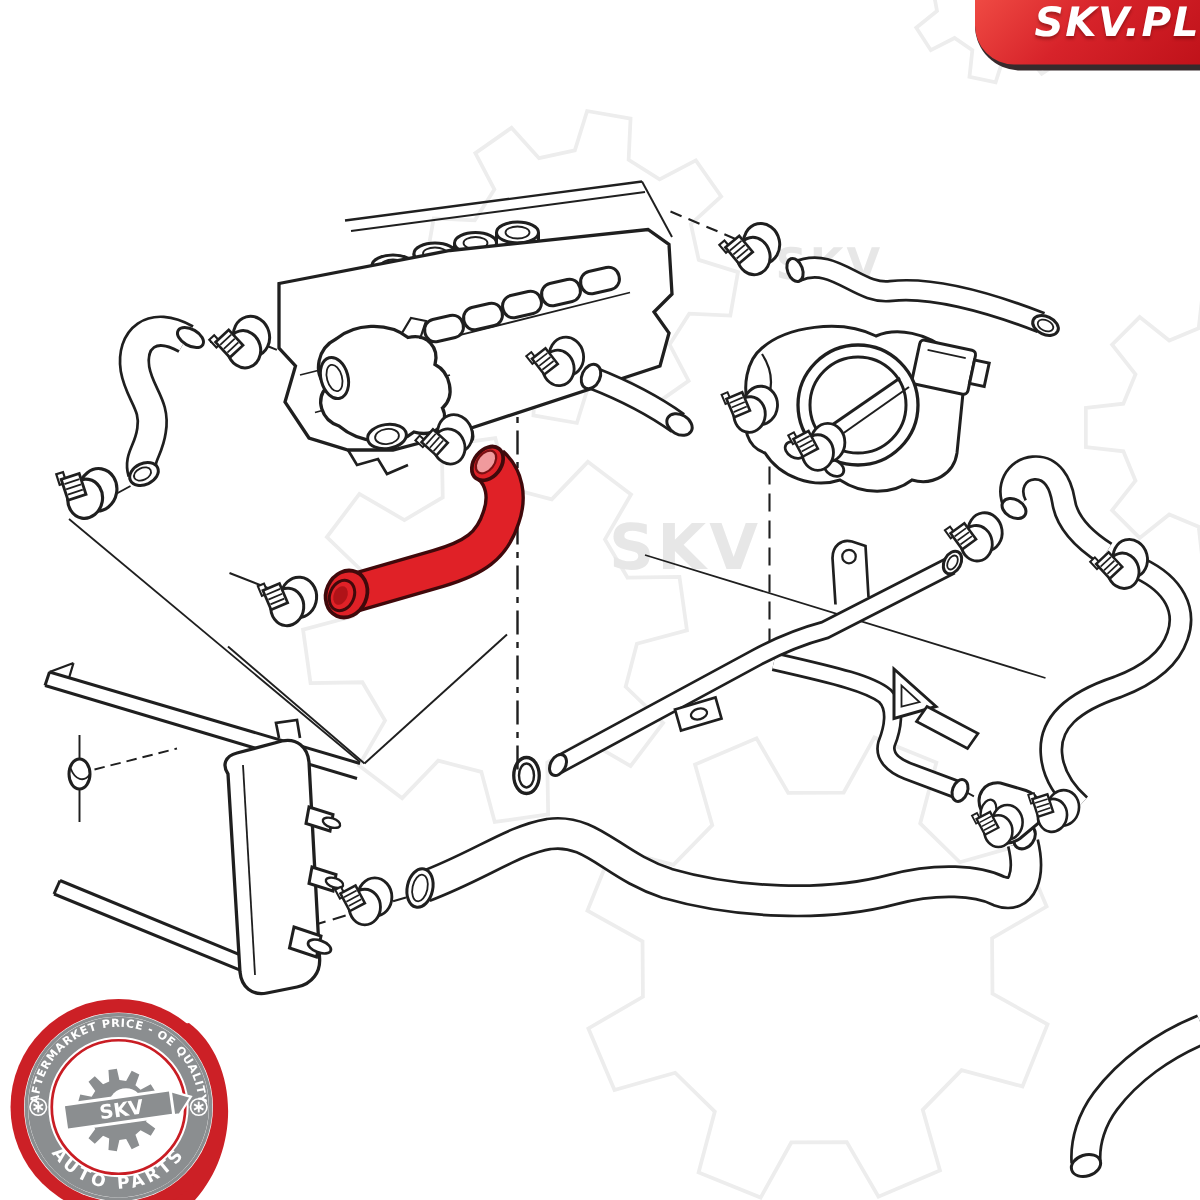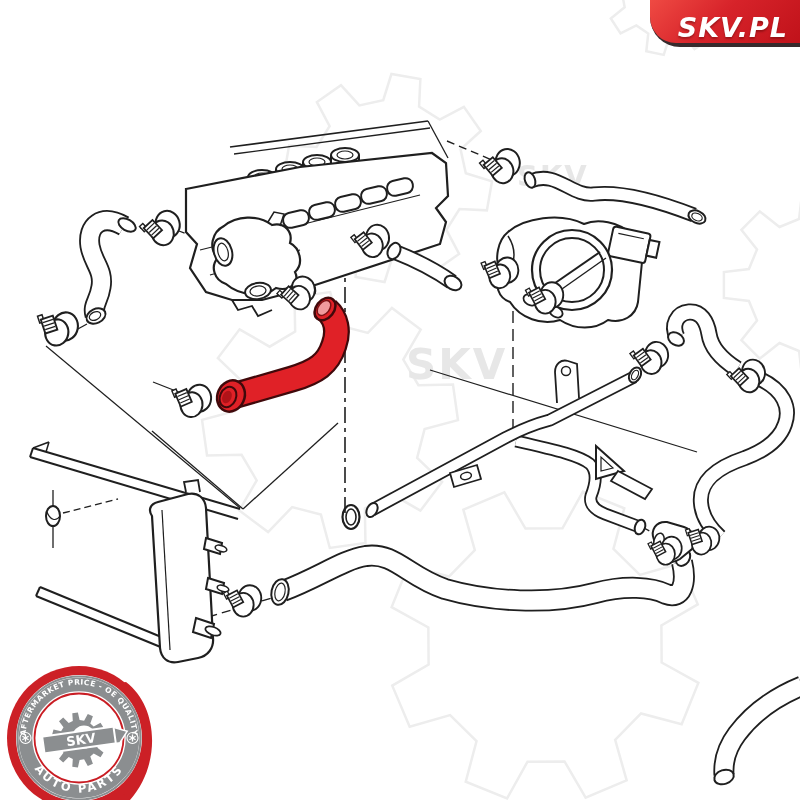--- a/index.html
+++ b/index.html
@@ -10,22 +10,22 @@
   .wm-gear{fill:none;stroke:#ededed;stroke-width:2.5px;}
   .wm-text{fill:#e7e7e7;font-weight:bold;letter-spacing:2px;}
   .ln{stroke:#1f1f1f;fill:none;}
   .part{fill:#ffffff;stroke:#1f1f1f;}
   .openend{fill:#ffffff;stroke:#1f1f1f;stroke-width:2px;}
   
   .banner{position:absolute;top:0;right:0;width:150px;height:47px;
           background:#372a2c;border-bottom-left-radius:30px;}
   .banner-red{position:absolute;top:0;right:0;left:0;height:43px;
           background:linear-gradient(135deg,#ef4a43 0%,#d7232a 45%,#c0121a 100%);
-          border-bottom-left-radius:26px;display:flex;align-items:flex-end;
-          justify-content:flex-end;padding-right:12px;box-sizing:border-box;}
+          border-bottom-left-radius:26px;display:flex;align-items:flex-start;
+          justify-content:flex-end;box-sizing:border-box;}
   .banner-red span{color:#fff;font-size:27px;font-weight:bold;font-style:italic;
           letter-spacing:1px;text-shadow:0 2px 2px rgba(60,0,0,.35);}
 </style>
 </head>
 <body>
 
 <div id="stage">
 
 <svg id="art" width="800" height="800" viewBox="0 0 800 800" xmlns="http://www.w3.org/2000/svg">
   <defs>

